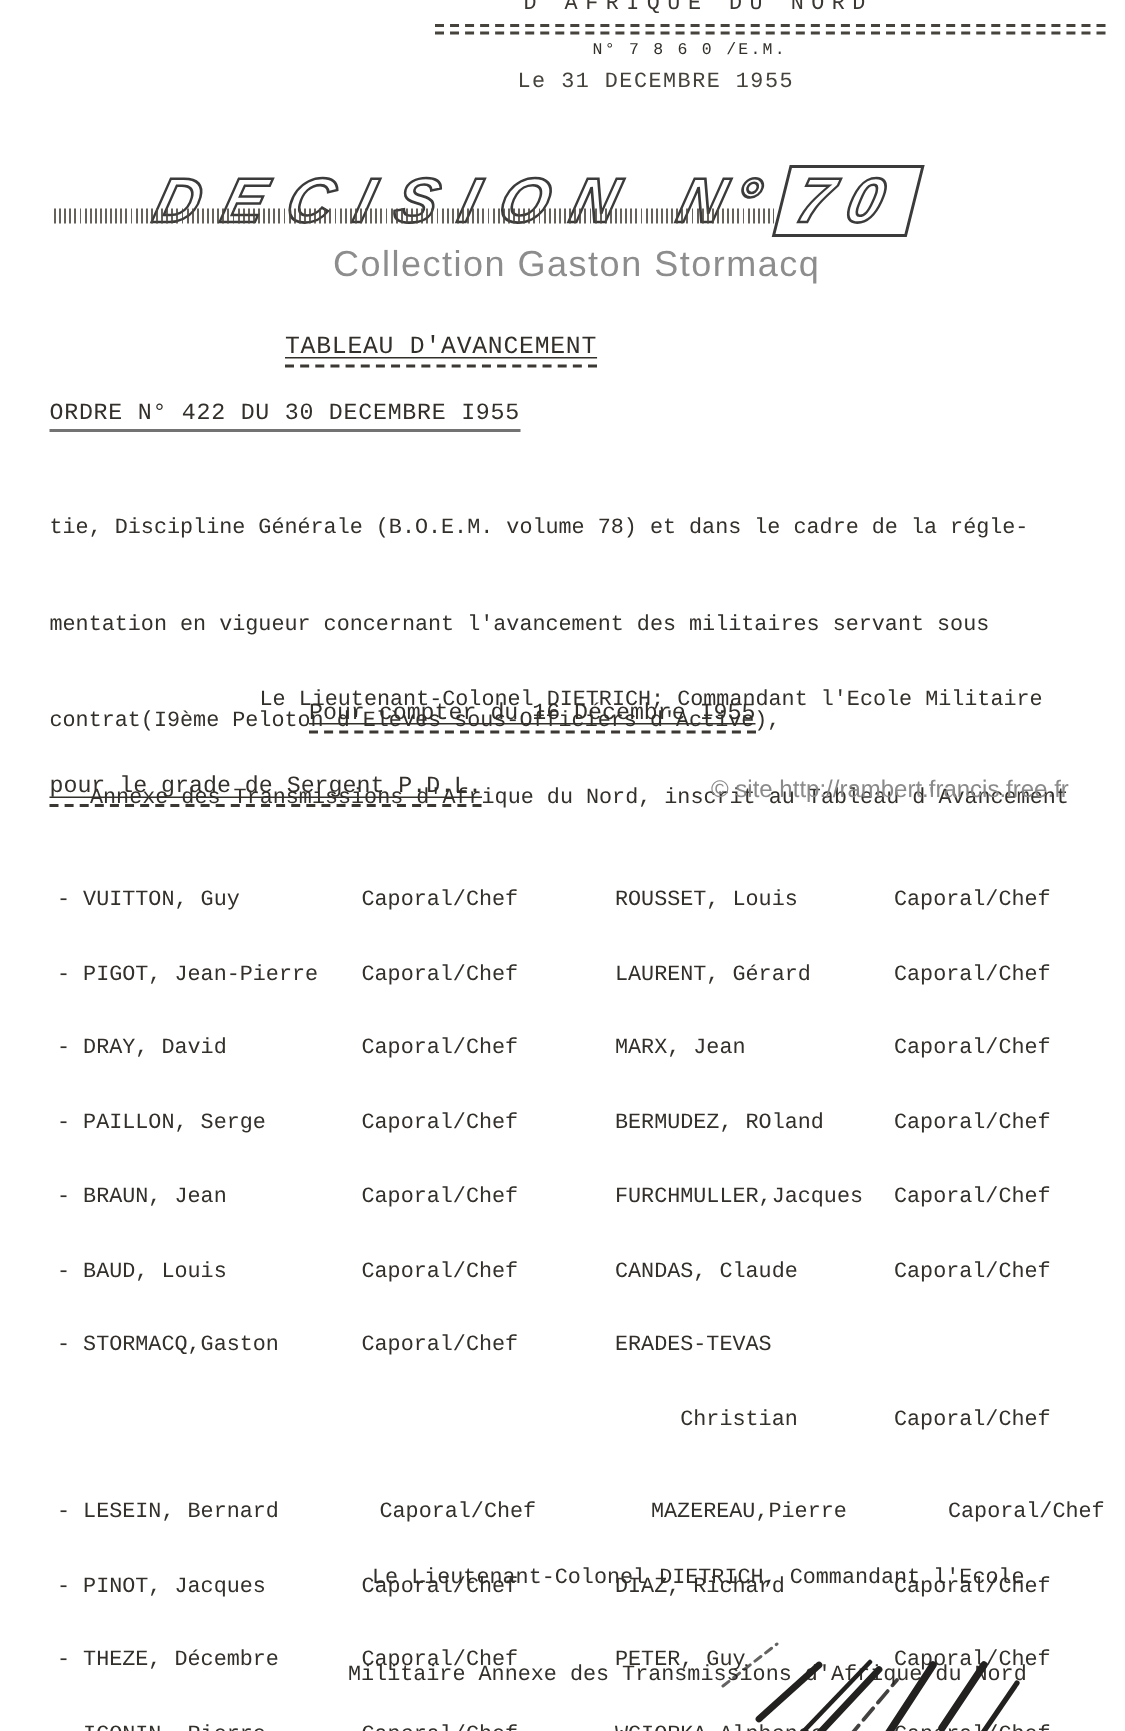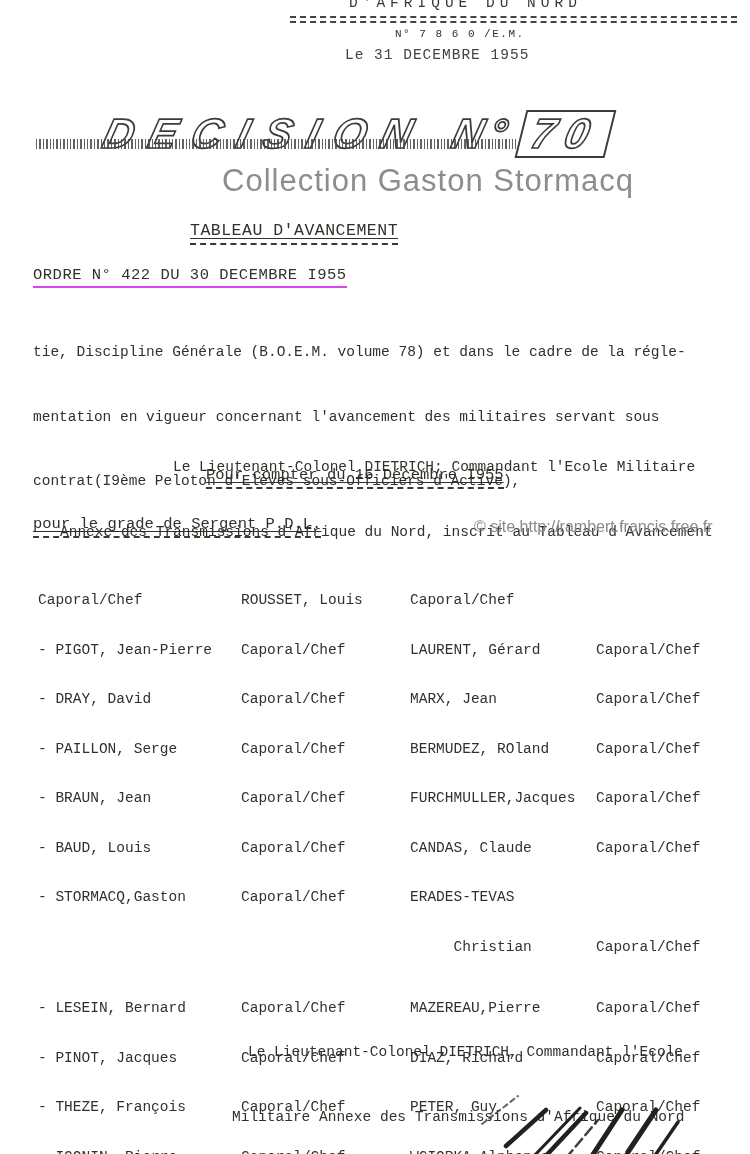--- a/index.html
+++ b/index.html
@@ -41,32 +41,32 @@
   .title-hatch {
     left: 36px; top: 139px; width: 480px; height: 10px;
     background-image: repeating-linear-gradient(90deg, #4a463f 0 1.3px, transparent 1.3px 3.4px);
     opacity: .85;
   }
 
   
   .watermark {
     left: 222px; top: 163px;
     font-family: "Liberation Sans", sans-serif;
-    font-size: 31px; letter-spacing: 1px;
+    font-size: 24px; letter-spacing: 1px;
     color: #8d8d8d;
   }
 
   
   .ul-duo {
     text-decoration: underline;
     text-underline-offset: 3px;
     border-bottom: 2px dashed #3b3833;
     padding-bottom: 3px;
   }
-  .ul-heavy { border-bottom: 2px solid #d946ef; padding-bottom: 2px; }
+  .ul-heavy { border-bottom: 2px solid #737373; padding-bottom: 2px; }
   .tableau-heading { left: 190px; top: 221px; font-size: 16.5px; letter-spacing: .5px; }
   .ordre-heading   { left: 33px;  top: 266px; font-size: 15.5px; letter-spacing: .5px; }
   .compter-heading { left: 206px; top: 466px; font-size: 15.5px; }
   .grade-heading   { left: 33px;  top: 515px; font-size: 15.5px; }
   .site-credit {
     left: 474px; top: 518px;
     font-family: "Liberation Sans", sans-serif;
     font-size: 16px; color: #8a8a8a; white-space: pre;
   }
 
@@ -76,21 +76,21 @@
   .para2 { left: 33px; top: 414px; }
   .t-line { white-space: pre; }
   .ind-150 { padding-left: 150px; }
   .ind-140 { padding-left: 140px; }
   .ind-27  { padding-left: 27px; }
   .ind-16  { padding-left: 16px; }
 
   
   .roster { left: 38px; top: 560px; width: 700px; font-size: 14.5px; }
   .roster-row { display: grid; grid-template-columns: 203px 169px 186px 134px; line-height: 17.5px; }
-  .roster-row.block-gap { margin-top: 12px; }
+  .roster-row.block-gap { margin-top: 12px; gap: 12px; }
   .cell { white-space: pre; overflow: visible; }
 
   
   .footer-para { left: 232px; top: 999px; font-size: 14.5px; line-height: 21.5px; }
 
   .signature { left: 432px; top: 1062px; }
 </style>
 </head>
 <body>
 
@@ -120,31 +120,31 @@
   <div class="abs para para2">
     <div class="t-line ind-140">Le Lieutenant-Colonel DIETRICH; Commandant l'Ecole Militaire</div>
     <div class="t-line ind-27">Annexe des Transmissions d'Afrique du Nord, inscrit au Tableau d'Avancement</div>
   </div>
 
   <div class="abs compter-heading"><span class="ul-duo">Pour compter du 16 Décembre I955</span></div>
   <div class="abs grade-heading"><span class="ul-duo">pour le grade de Sergent P.D.L.</span></div>
   <div class="abs site-credit">© site http://rambert.francis.free.fr</div>
 
   <div class="abs roster">
-    <div class="roster-row"><span class="cell">Caporal/Chef</span><span class="cell">ROUSSET, Louis</span><span class="cell">Caporal/Chef</span></div>
+    <div class="roster-row"><span class="cell">- VUITTON, Guy</span><span class="cell">Caporal/Chef</span><span class="cell">ROUSSET, Louis</span><span class="cell">Caporal/Chef</span></div>
     <div class="roster-row"><span class="cell">- PIGOT, Jean-Pierre</span><span class="cell">Caporal/Chef</span><span class="cell">LAURENT, Gérard</span><span class="cell">Caporal/Chef</span></div>
     <div class="roster-row"><span class="cell">- DRAY, David</span><span class="cell">Caporal/Chef</span><span class="cell">MARX, Jean</span><span class="cell">Caporal/Chef</span></div>
     <div class="roster-row"><span class="cell">- PAILLON, Serge</span><span class="cell">Caporal/Chef</span><span class="cell">BERMUDEZ, ROland</span><span class="cell">Caporal/Chef</span></div>
     <div class="roster-row"><span class="cell">- BRAUN, Jean</span><span class="cell">Caporal/Chef</span><span class="cell">FURCHMULLER,Jacques</span><span class="cell">Caporal/Chef</span></div>
     <div class="roster-row"><span class="cell">- BAUD, Louis</span><span class="cell">Caporal/Chef</span><span class="cell">CANDAS, Claude</span><span class="cell">Caporal/Chef</span></div>
     <div class="roster-row"><span class="cell">- STORMACQ,Gaston</span><span class="cell">Caporal/Chef</span><span class="cell">ERADES-TEVAS</span><span class="cell"></span></div>
     <div class="roster-row"><span class="cell"></span><span class="cell"></span><span class="cell">     Christian</span><span class="cell">Caporal/Chef</span></div>
     <div class="roster-row block-gap"><span class="cell">- LESEIN, Bernard</span><span class="cell">Caporal/Chef</span><span class="cell">MAZEREAU,Pierre</span><span class="cell">Caporal/Chef</span></div>
     <div class="roster-row"><span class="cell">- PINOT, Jacques</span><span class="cell">Caporal/Chef</span><span class="cell">DIAZ, Richard</span><span class="cell">Caporal/Chef</span></div>
-    <div class="roster-row"><span class="cell">- THEZE, François</span><span class="cell">Caporal/Chef</span><span class="cell">PETER, Guy</span><span class="cell">Caporal/Chef</span></div>
+    <div class="roster-row"><span class="cell">- THEZE, Décembre</span><span class="cell">Caporal/Chef</span><span class="cell">PETER, Guy</span><span class="cell">Caporal/Chef</span></div>
     <div class="roster-row"><span class="cell">- IGONIN, Pierre</span><span class="cell">Caporal/Chef</span><span class="cell">WCIORKA,Alphonse</span><span class="cell">Caporal/Chef</span></div>
     
     
     
     
     
     
     
     
     

